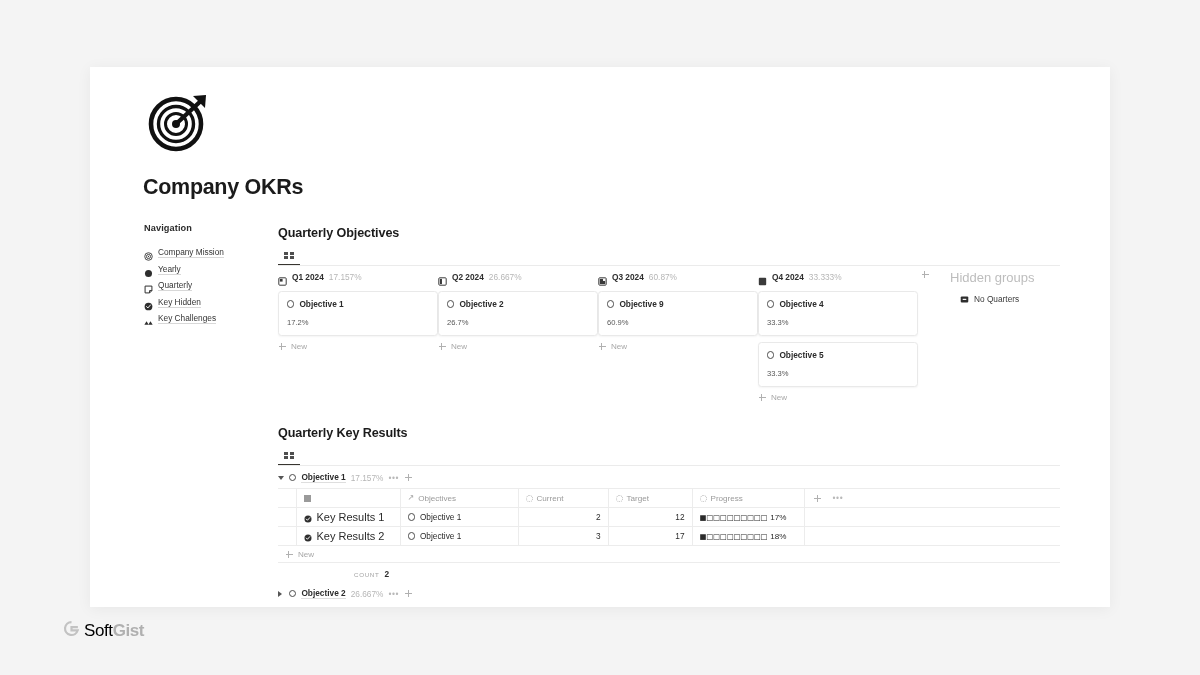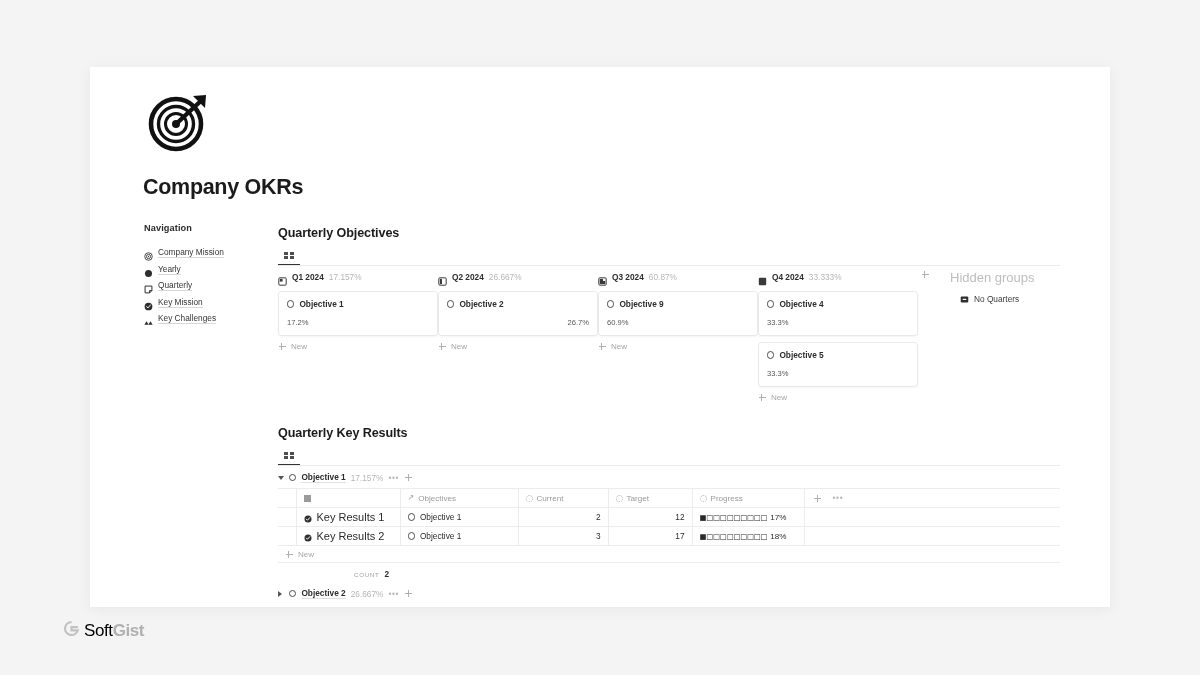--- a/index.html
+++ b/index.html
@@ -222,21 +222,21 @@
       <span class="nav-label">Quarterly</span>
     </div>
 
     <div class="nav-item">
       <span class="nav-ico">
         <svg viewBox="0 0 10 10" width="9" height="9">
           <circle cx="5" cy="5" r="4.3" fill="#2e2e2e"></circle>
           <path d="M2.9 5.1 L4.3 6.6 L7.2 3.3" fill="none" stroke="#fff" stroke-width="1.1" stroke-linecap="round" stroke-linejoin="round"></path>
         </svg>
       </span>
-      <span class="nav-label">Key Mission</span>
+      <span class="nav-label">Key Hidden</span>
     </div>
 
     <div class="nav-item">
       <span class="nav-ico">
         <svg viewBox="0 0 10 10" width="9" height="9">
           <path d="M0.4 7.6 L2.8 3.5 L5.2 7.6 Z" fill="#2e2e2e"></path>
           <path d="M4.8 7.6 L7.2 3.5 L9.6 7.6 Z" fill="#2e2e2e"></path>
         </svg>
       </span>
       <span class="nav-label">Key Challenges</span>
@@ -277,21 +277,21 @@
           <span class="card-title">Objective 1</span>
         </div>
         <div class="card-pct">17.2%</div>
       </div>
       <div class="new-row">
         <span class="plus-g"></span>
         <span>New</span>
       </div>
     </div>
 
-    <div class="col" style="left:160px;text-align:right;">
+    <div class="col" style="left:160px;">
       <div class="col-head">
         <span class="q-ico">
           <svg viewBox="0 0 10 10" width="9" height="9">
             <rect x="0.9" y="0.9" width="8.2" height="8.2" rx="1" fill="none" stroke="#3a3a3a" stroke-width="1.1"></rect>
             <rect x="2.1" y="2.1" width="2.3" height="5.8" fill="#3a3a3a"></rect>
           </svg>
         </span>
         <span class="q-name">Q2 2024</span>
         <span class="q-pct">26.667%</span>
       </div>

